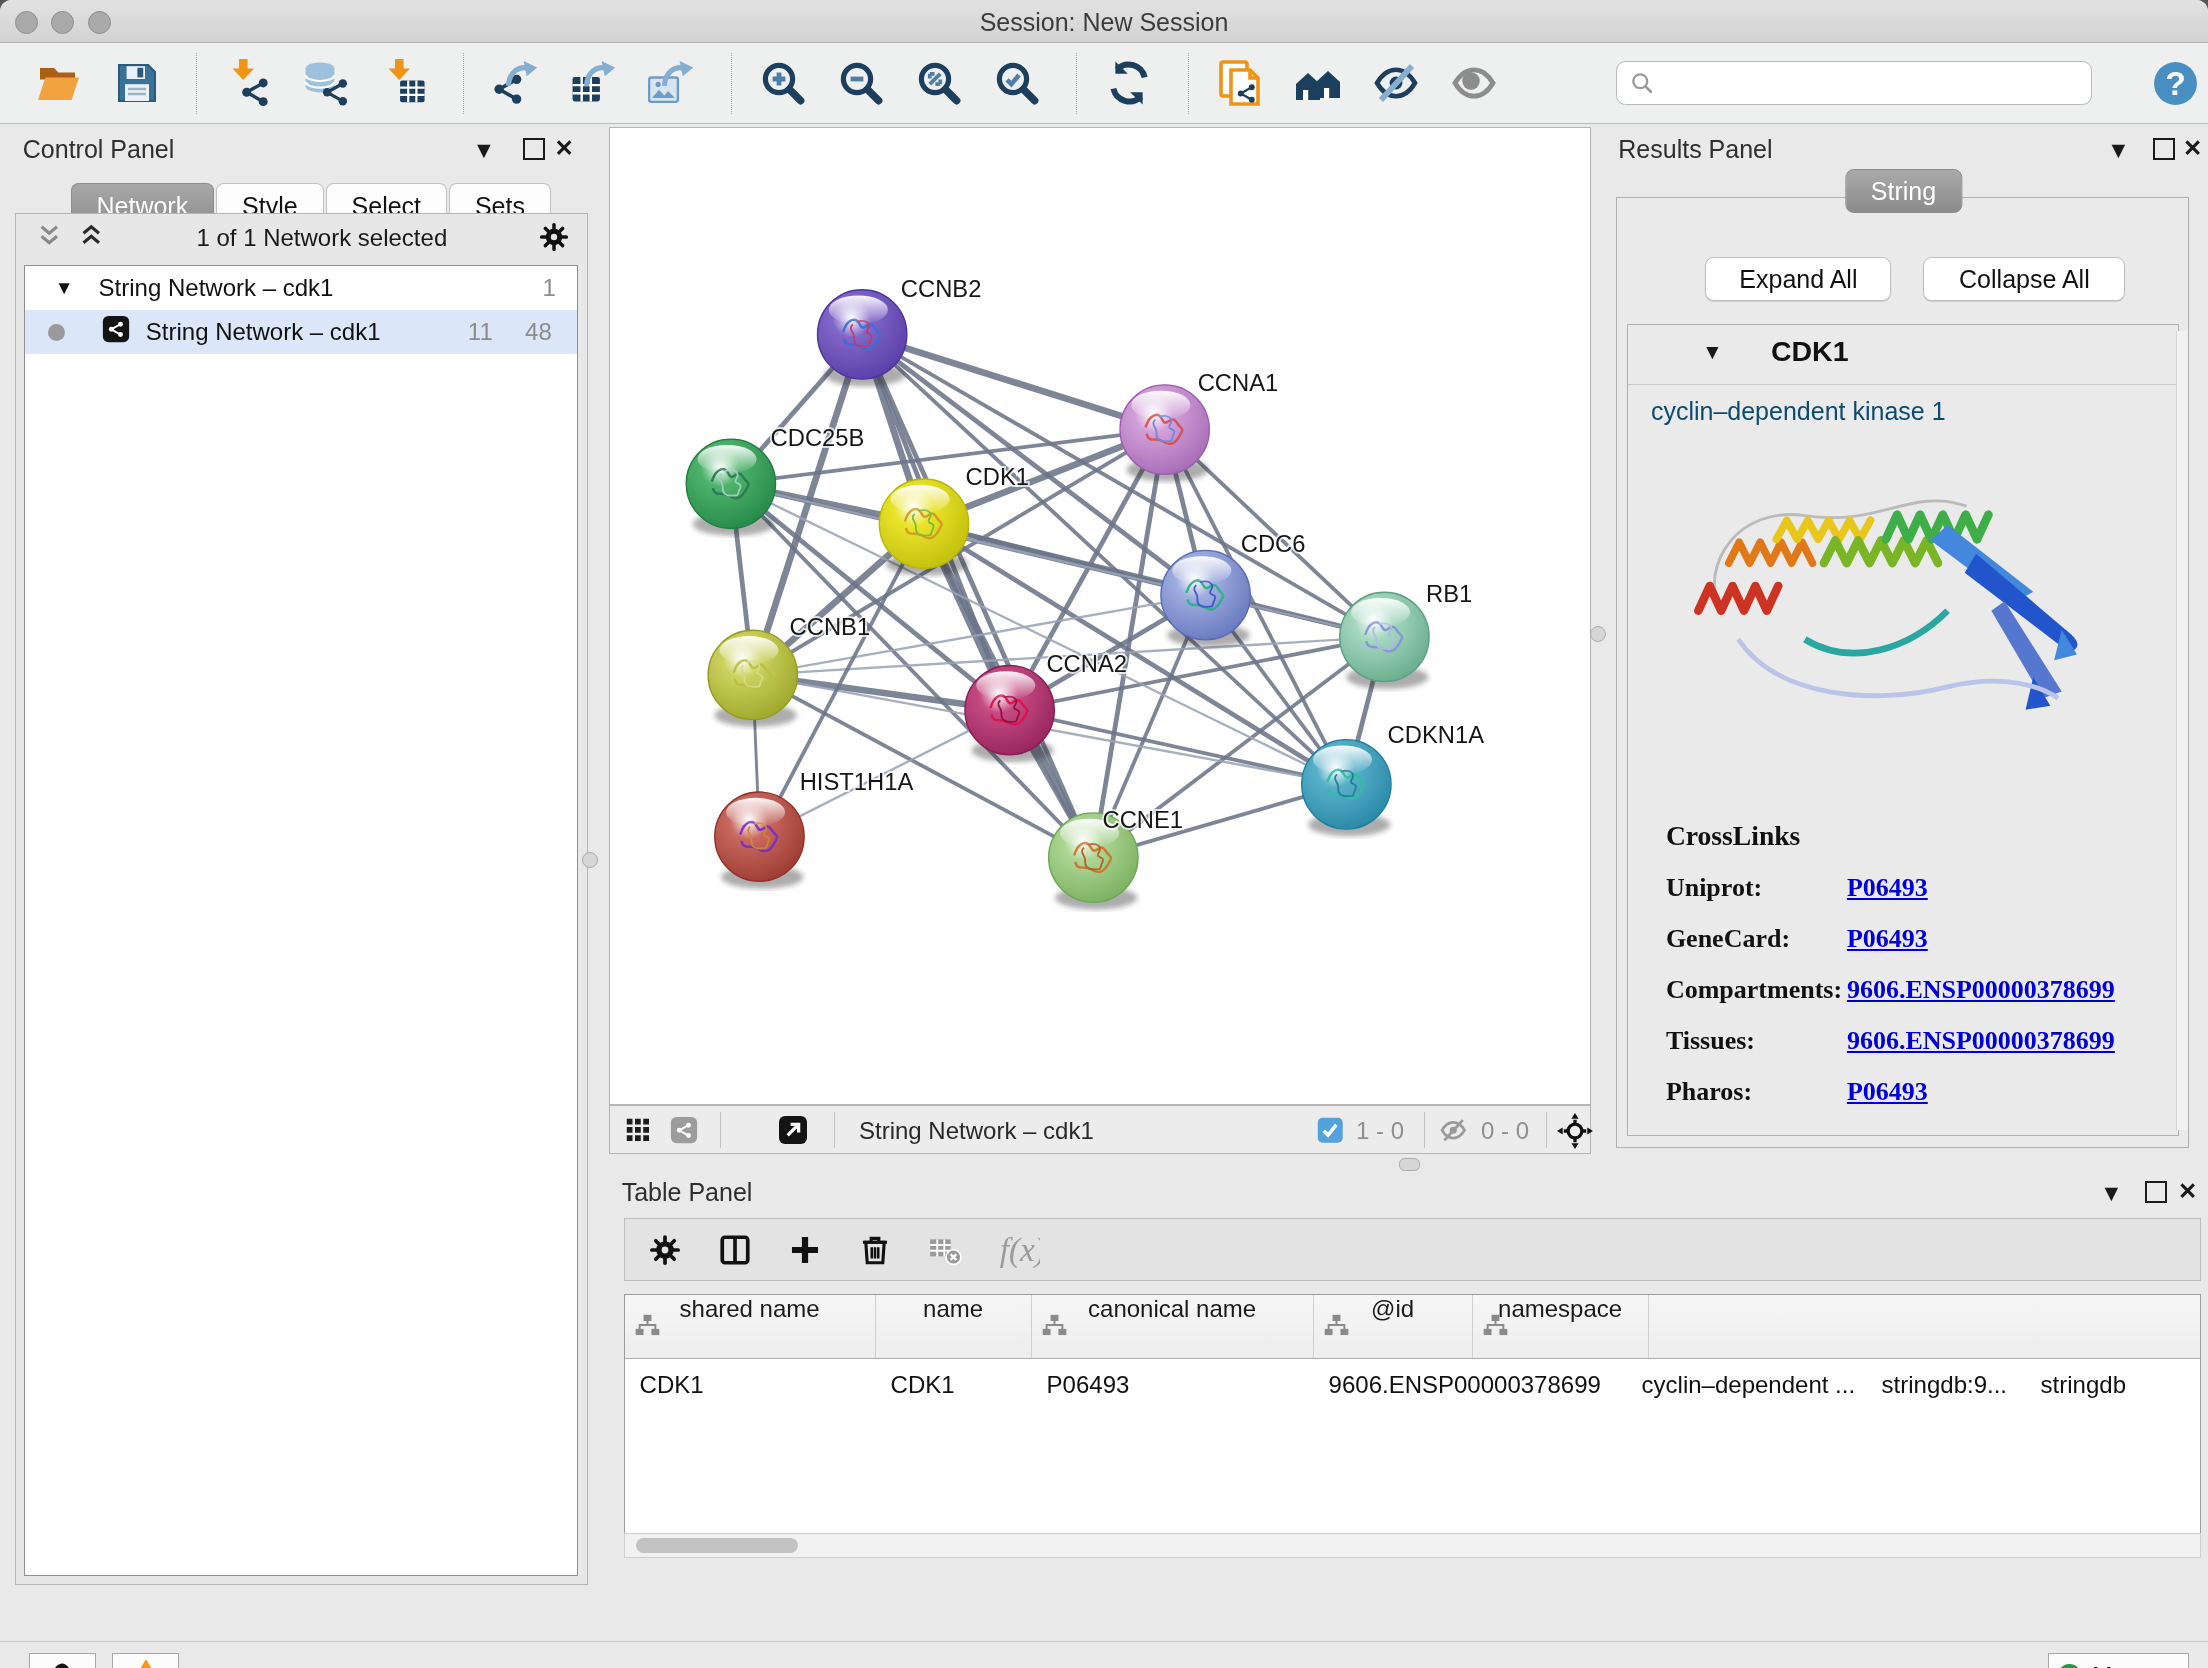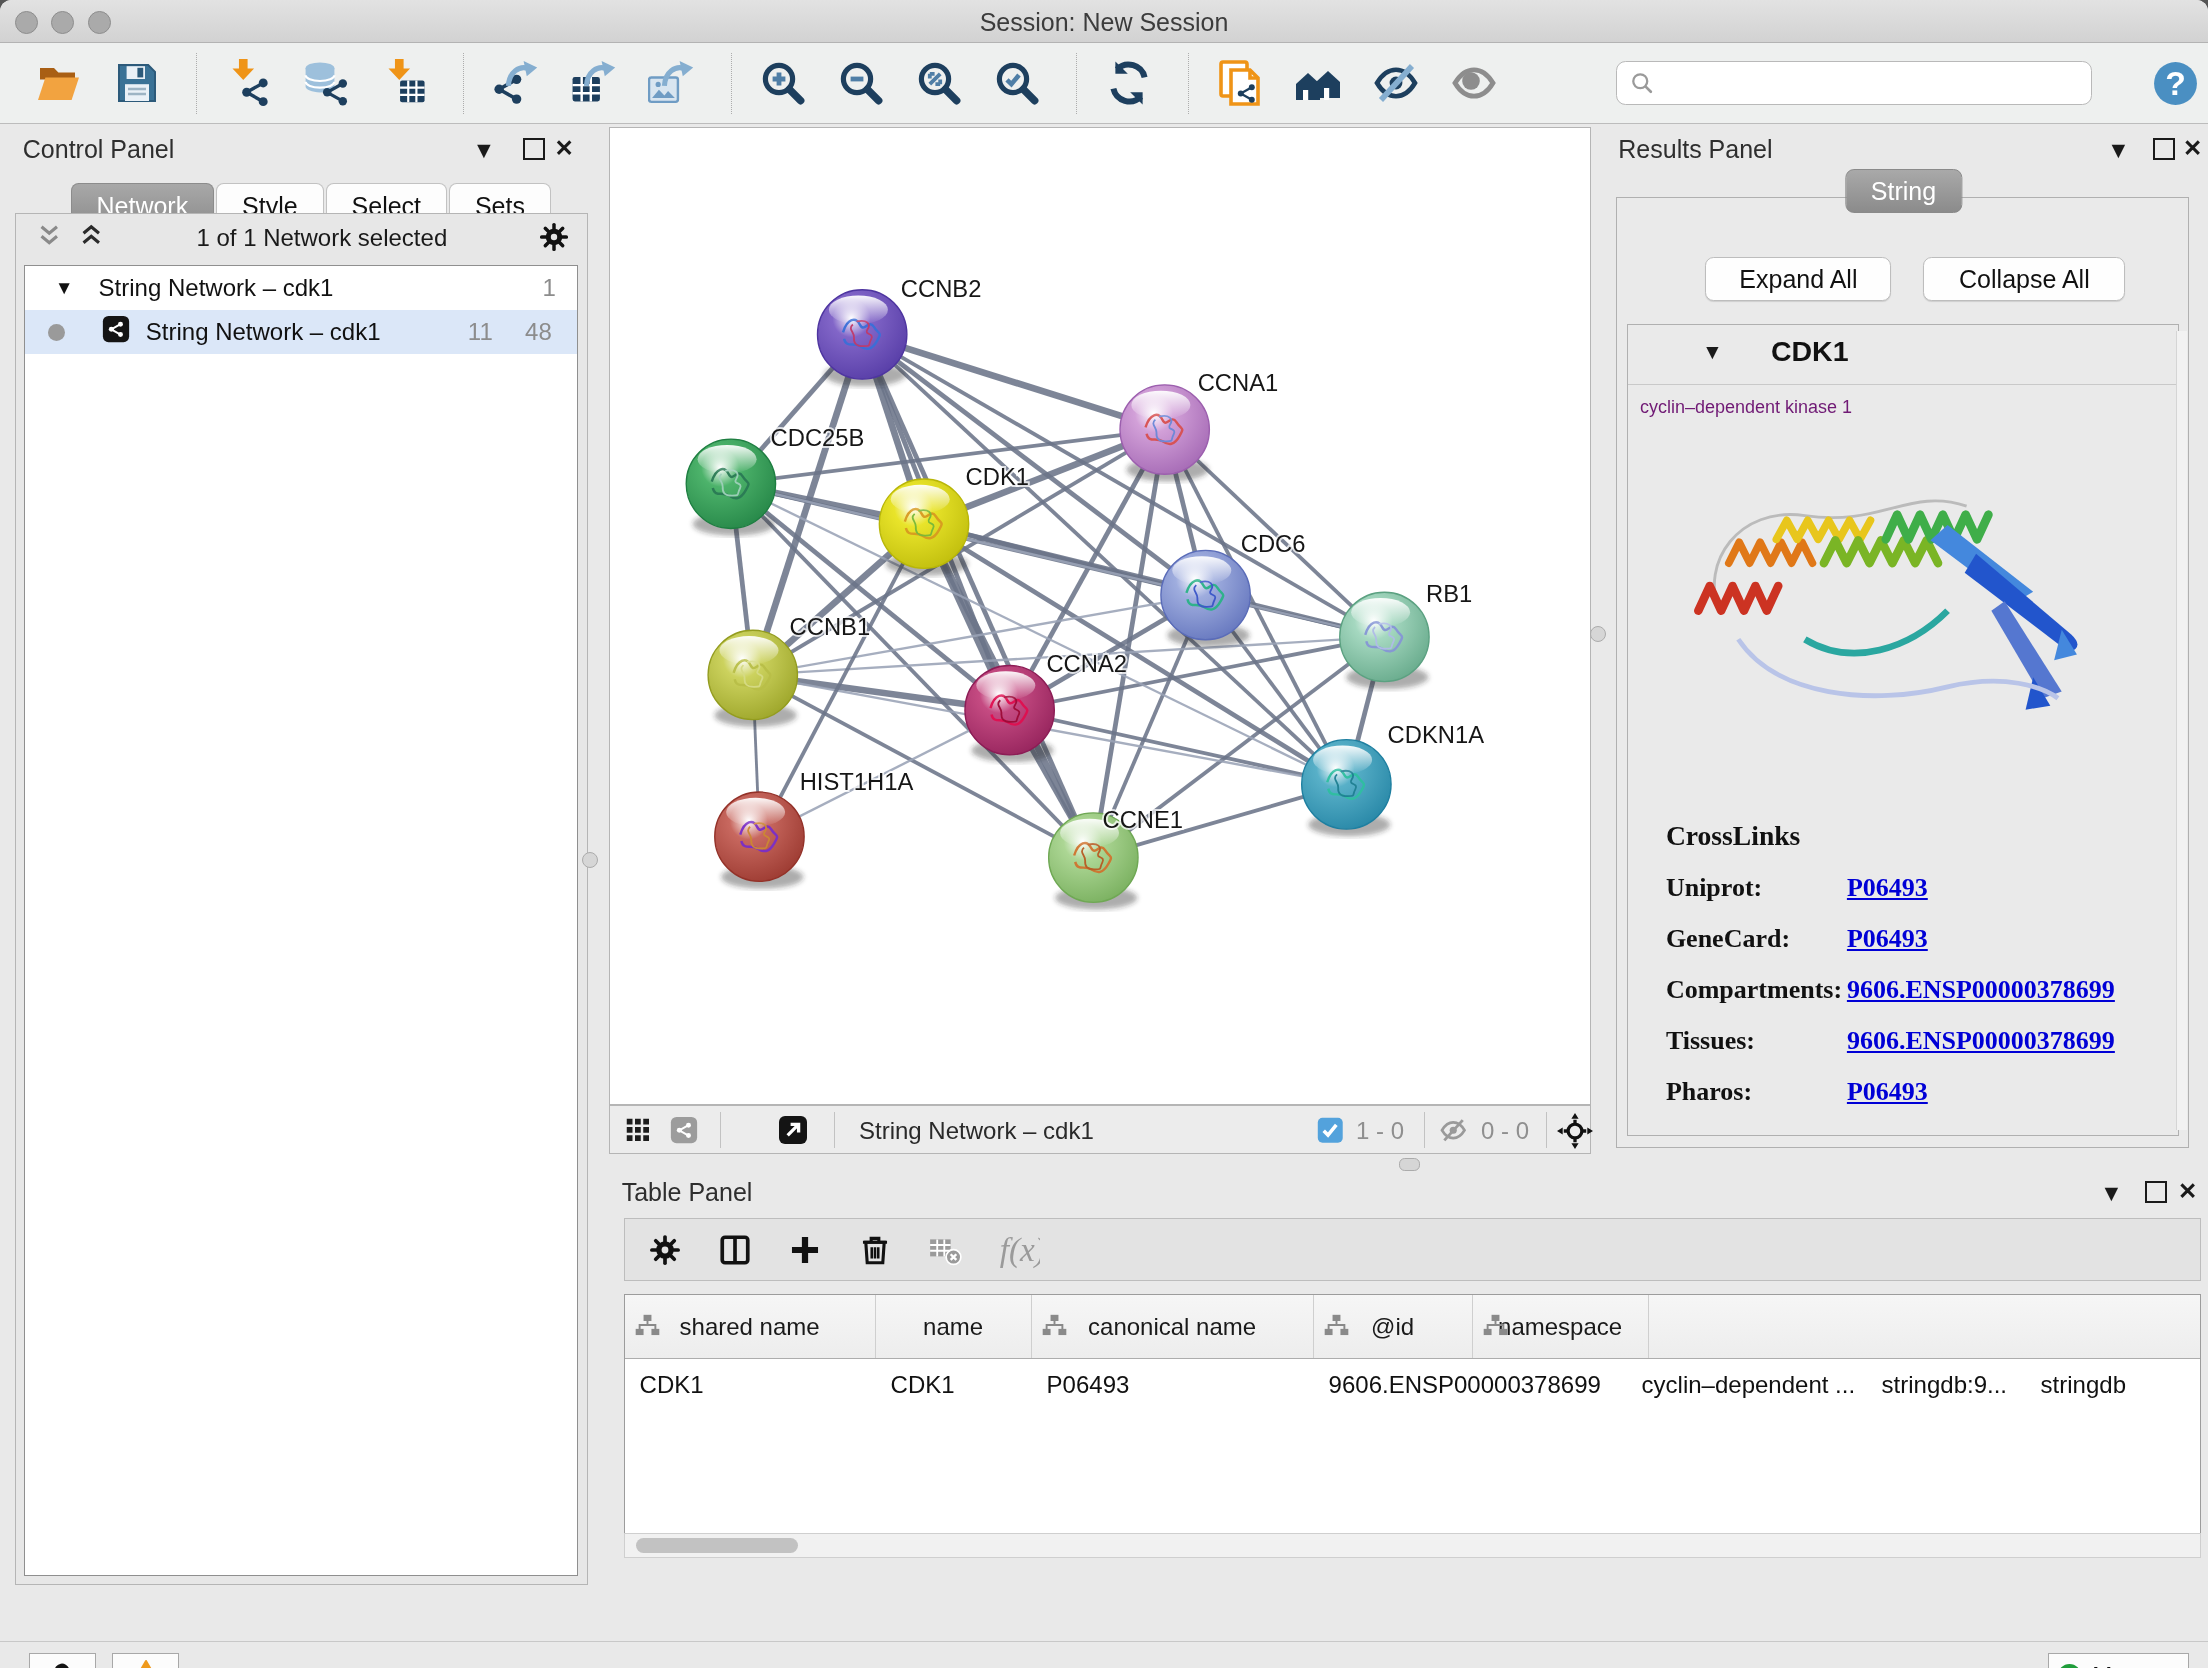--- a/index.html
+++ b/index.html
@@ -52,36 +52,36 @@
   #rpanel .hdr{position:absolute;left:13.3px;top:7.6px;}
   #stringbadge{position:absolute;left:50%;transform:translateX(-50%);top:42px;z-index:3;
                background:linear-gradient(#a9a9a9,#8b8b8b);color:#fff;font-size:25px;padding:6.7px 25px;border-radius:8.6px;border:1px solid #8a8a8a;}
   #rcard{position:absolute;left:11.4px;top:70px;width:571px;height:949px;border:1px solid #b0b0b0;background:#eaeaea;}
   .rbtn{position:absolute;top:59px;height:44px;background:#fefefe;border:1px solid #bdbdbd;border-radius:8.6px;
         font-size:25px;color:#111;display:flex;align-items:center;justify-content:center;box-shadow:0 1px 1px rgba(0,0,0,.12);}
   #rsection{position:absolute;left:9.5px;top:126px;width:550px;height:810px;border:1px solid #b0b0b0;background:#eaeaea;}
   #rsechdr{position:absolute;left:0;top:0;width:100%;height:59px;border-bottom:1px solid #c9c9c9;}
   #rsechdr .tri{position:absolute;left:74px;top:15px;font-size:21px;color:#1a1a1a;}
   #rsechdr .ttl{position:absolute;left:143px;top:9.5px;font-size:28.5px;font-weight:bold;color:#111;}
-  #rdesc{position:absolute;left:12px;top:72px;font-size:18px;color:#701a75;}
+  #rdesc{position:absolute;left:23px;top:72px;font-size:25px;color:#0c4a6e;}
   #xlinks{position:absolute;left:38px;top:495px;font-family:"Liberation Serif",serif;}
   #xlinks .xt{font-size:27.6px;font-weight:bold;color:#111;}
   .xrow{margin-top:21px;display:flex;font-size:26px;font-weight:bold;}
   .xrow .xl{width:181px;color:#111;}
   .xrow .xv{color:#0000d6;text-decoration:underline;}
   #rscroll{position:absolute;right:1.9px;top:133px;width:9.5px;height:799px;background:#f2f2f2;border-left:1px solid #d5d5d5;}
   
   #tpanel{position:absolute;left:616px;top:1170px;width:1592px;height:436px;}
   #tpanel .hdr{position:absolute;left:5.7px;top:7.6px;}
   #ttool{position:absolute;left:7.6px;top:48px;width:1577px;height:63px;background:#e3e3e3;border:1px solid #bdbdbd;
          display:flex;align-items:center;padding-left:23px;box-sizing:border-box;}
   #ttool .ti{margin-right:36px;display:flex;align-items:center;}
   #tgrid{position:absolute;left:7.6px;top:124px;width:1577px;height:240px;background:#fff;border:1px solid #9c9c9c;box-sizing:border-box;overflow:hidden;}
   #thead{display:flex;height:63px;background:linear-gradient(#f6f6f6,#ededed);border-bottom:1px solid #adadad;}
-  .hcell{position:relative;border-right:1px solid #cfcfcf;display:flex;align-items:center;justify-content:center;
+  .hcell{position:relative;border-right:1px solid #cfcfcf;display:flex;align-items:flex-start;justify-content:center;
          font-size:24px;color:#1a1a1a;box-sizing:border-box;flex:0 0 auto;overflow:hidden;white-space:nowrap;}
   .hcell .treeicon{position:absolute;left:9.5px;top:17px;}
   #trow{display:flex;height:51px;align-items:center;}
   .dcell{font-size:24px;color:#111;padding-left:15px;box-sizing:border-box;flex:0 0 auto;overflow:hidden;white-space:nowrap;}
   #hscroll{position:absolute;left:7.6px;top:363px;width:1577px;height:25px;background:#f1f1f1;border:1px solid #cfcfcf;box-sizing:border-box;}
   #hthumb{position:absolute;left:11.4px;top:3.8px;width:162px;height:15px;border-radius:7.6px;background:#c2c2c2;}
   #ttabs{position:absolute;left:508px;top:384px;display:flex;}
   .ttab{height:44px;line-height:44px;padding:0 28.5px;font-size:25px;background:#fdfdfd;border:1px solid #cfcfcf;color:#111;}
   .ttab:first-child{border-radius:9.5px 0 0 9.5px;}
   .ttab:last-child{border-radius:0 9.5px 9.5px 0;}

